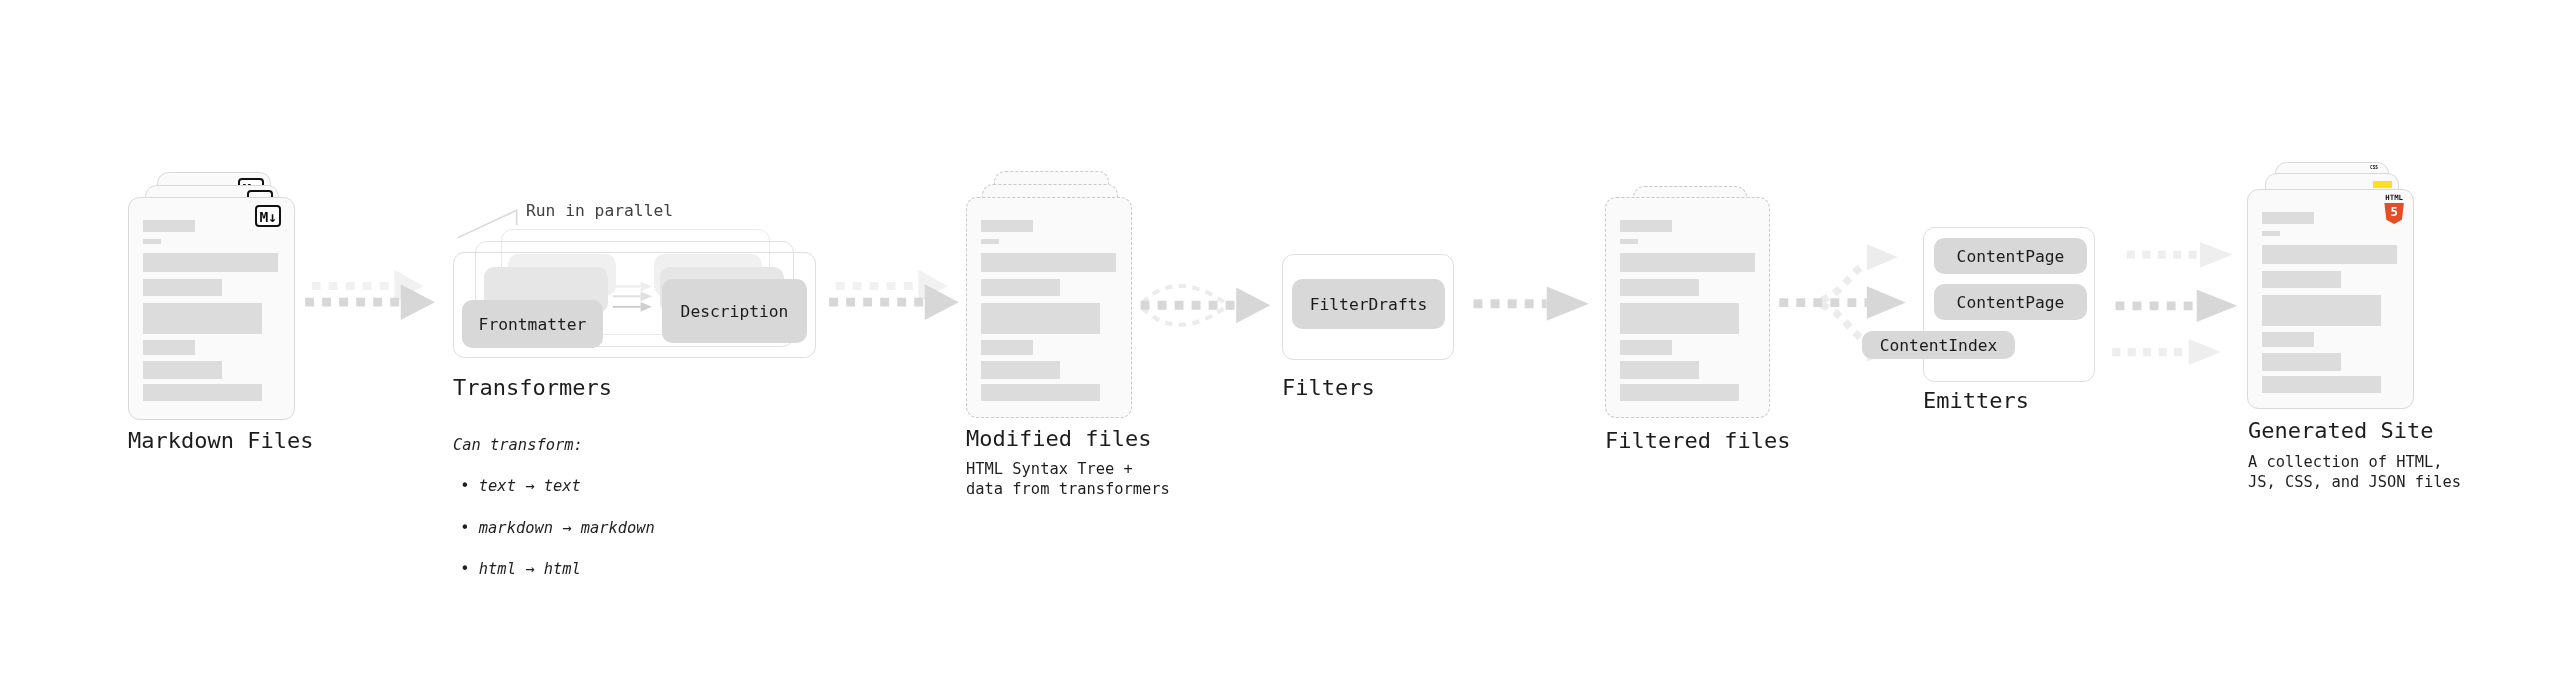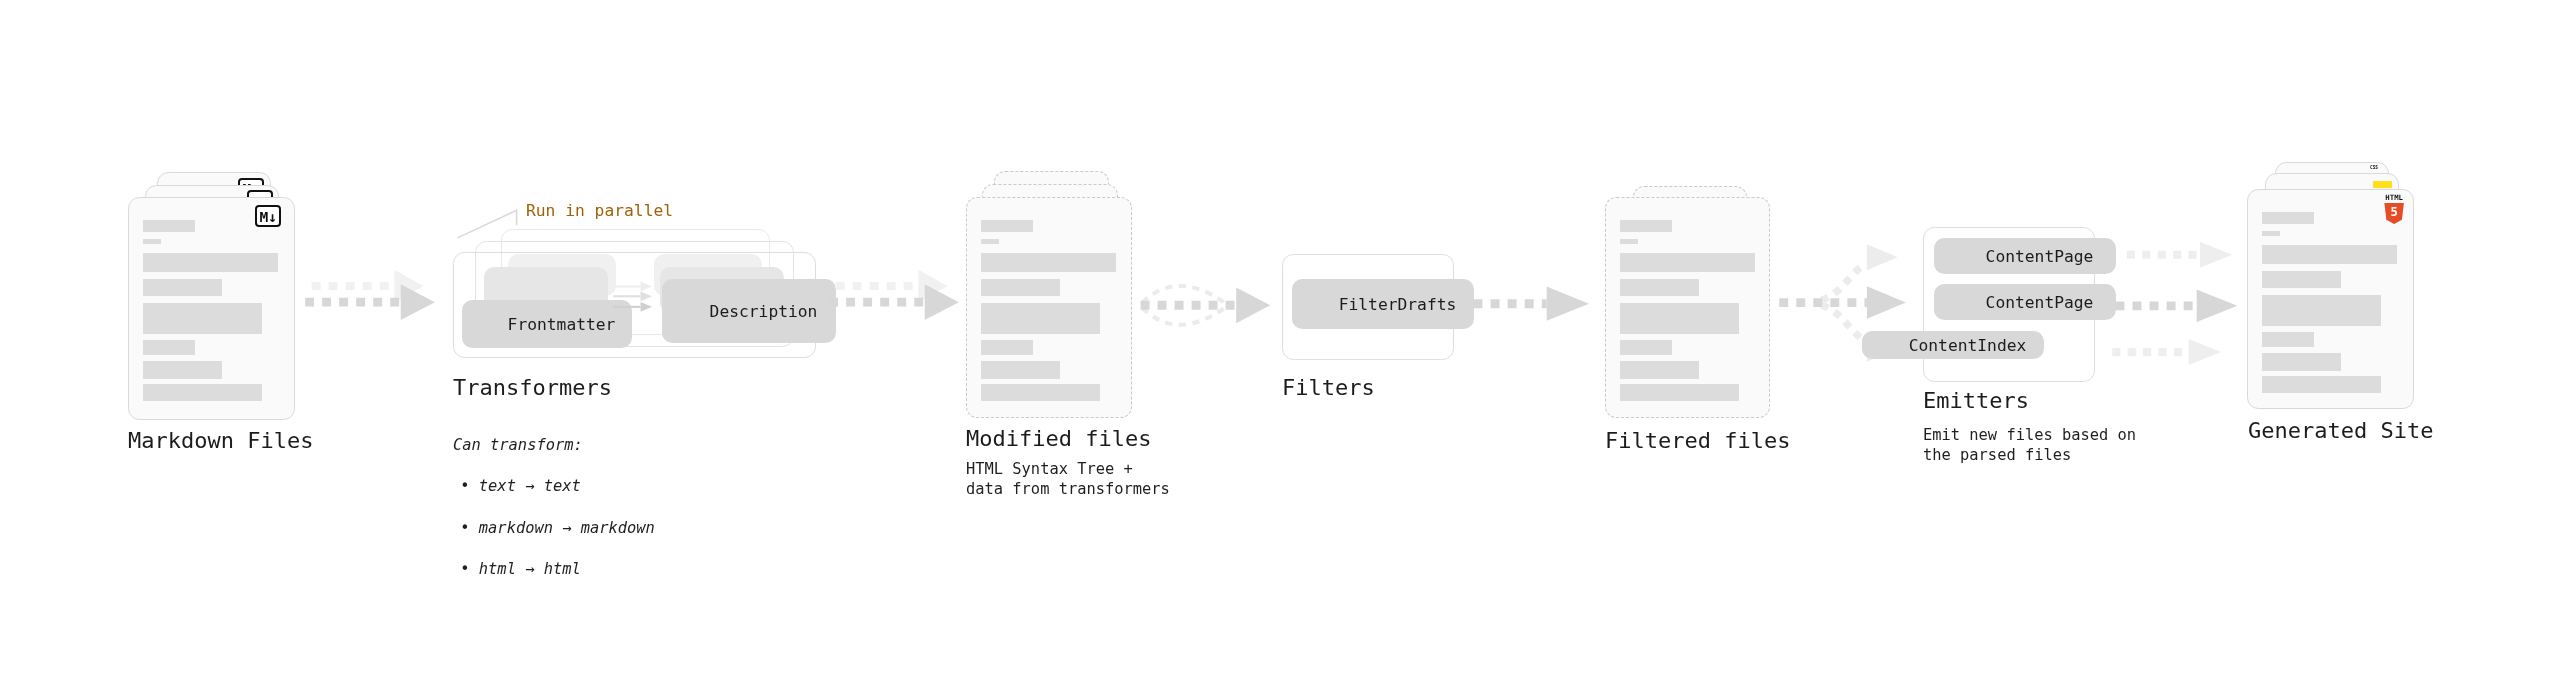--- a/index.html
+++ b/index.html
@@ -37,31 +37,31 @@
   .badge-html5 .t{font-size:7.3px;font-weight:bold;letter-spacing:0px;color:#111;line-height:8.1px;}
   .badge-html5 .shield{position:relative;width:19.5px;height:21px;margin:0.8px auto 0;background:#e44d26;
       clip-path:polygon(0 0,100% 0,90% 80%,50% 100%,10% 80%);}
   .badge-html5 .five{position:absolute;left:0;right:0;top:0;color:#fff;font-weight:bold;font-size:12.2px;line-height:19.5px;}
 
   
   .outline-box{position:absolute;border:1.6px solid #dedede;border-radius:11.4px;box-sizing:border-box;background:transparent;}
   .outline-box.l2{border-color:#e3e3e3;}
   .outline-box.l3{border-color:#e9e9e9;}
   .pill{position:absolute;background:#d8d8d8;border-radius:10.6px;display:flex;align-items:center;justify-content:center;
-        font-size:16.3px;color:#1c1c1c;white-space:nowrap;padding-left:29px;}
+        font-size:16.3px;color:#1c1c1c;white-space:nowrap;}
   .ghost{position:absolute;border-radius:10.6px;}
   .ghost.g1{background:#e6e6e6;}
   .ghost.g2{background:#f0f0f0;}
 
   
   .node-title{position:absolute;font-size:22px;line-height:25px;white-space:nowrap;color:#1c1c1c;}
   .node-caption{position:absolute;font-size:15.4px;line-height:19.5px;white-space:pre-line;color:#1f1f1f;}
   .caption-line{line-height:22px;}
   .caption-bullet{line-height:22px;margin-left:7.3px;}
-  .annotation{position:absolute;font-size:16.3px;color:#a16207;white-space:nowrap;}
+  .annotation{position:absolute;font-size:16.3px;color:#404040;white-space:nowrap;}
 </style>
 </head>
 <body>
 
 <div class="canvas">
 
   <div class="card" style="left:157px;top:172px;width:114px;height:195px;">
     <div class="badge-md" style="left:80px;top:4.9px;">
         <span>M↓</span>
       </div>
@@ -204,22 +204,20 @@
   <div class="pill" style="left:1934px;top:238px;width:153px;height:36px;">
       <span>ContentPage</span>
     </div>
   <div class="pill" style="left:1934px;top:284px;width:153px;height:36px;">
       <span>ContentPage</span>
     </div>
   <div class="pill" style="left:1862px;top:331px;width:153px;height:28px;">
       <span>ContentIndex</span>
     </div>
   <div class="node-title" style="left:1923px;top:388px;">Emitters</div>
-  <div class="node-caption" style="left:1923px;top:426px;">Emit new files based on
-the parsed files</div>
 
   <svg class="abs" style="left:2109px;top:236px;" width="138" height="134" viewBox="0 0 170 165">
     <line x1="22" y1="23" x2="112" y2="23" stroke="#eeeeee" stroke-width="10" stroke-dasharray="10 9"></line>
     <polygon points="112,7 152,23 112,39" fill="#eeeeee"></polygon>
     <line x1="8" y1="86" x2="108" y2="86" stroke="#d7d7d7" stroke-width="11" stroke-dasharray="11 10"></line>
     <polygon points="108,66 158,86 108,106" fill="#d7d7d7"></polygon>
     <line x1="4" y1="143" x2="98" y2="143" stroke="#eeeeee" stroke-width="10" stroke-dasharray="10 9"></line>
     <polygon points="98,127 138,143 98,159" fill="#eeeeee"></polygon>
   </svg>
 
@@ -244,15 +242,17 @@
         <div class="sk sk2"></div>
         <div class="sk sk3"></div>
         <div class="sk sk4"></div>
         <div class="sk sk5"></div>
         <div class="sk sk6"></div>
         <div class="sk sk7"></div>
         <div class="sk sk8"></div>
       </div>
   </div>
   <div class="node-title" style="left:2248px;top:418px;">Generated Site</div>
+  <div class="node-caption" style="left:2248px;top:453px;">A collection of HTML,
+JS, CSS, and JSON files</div>
 
 </div>
 
 
 </body></html>

